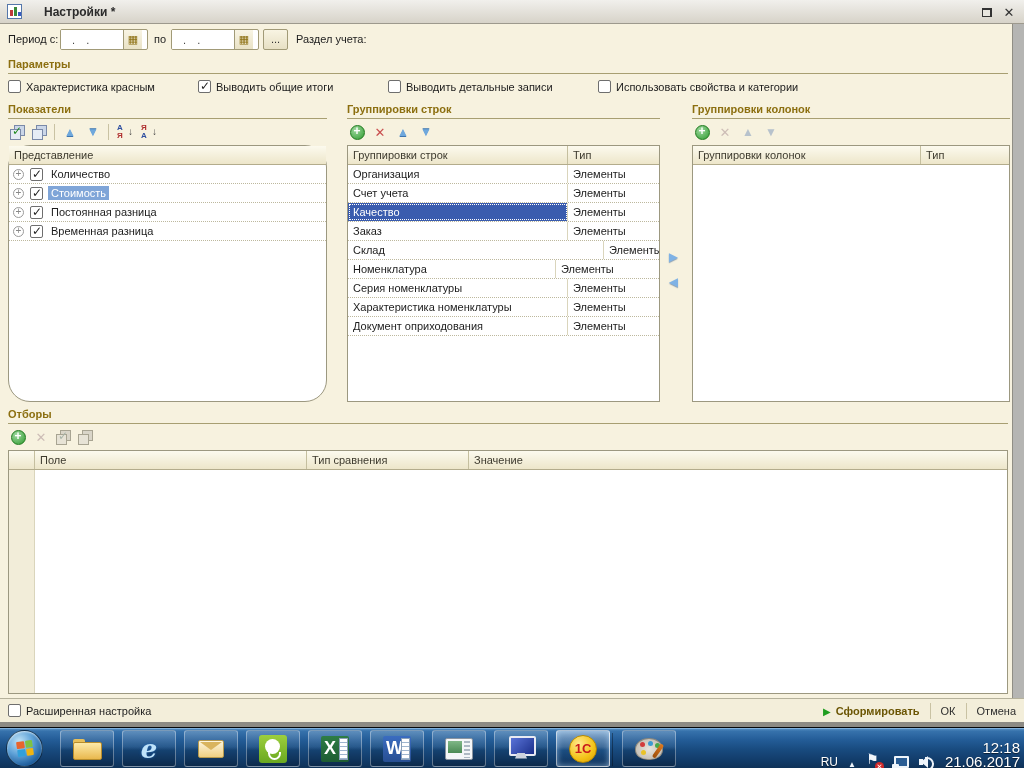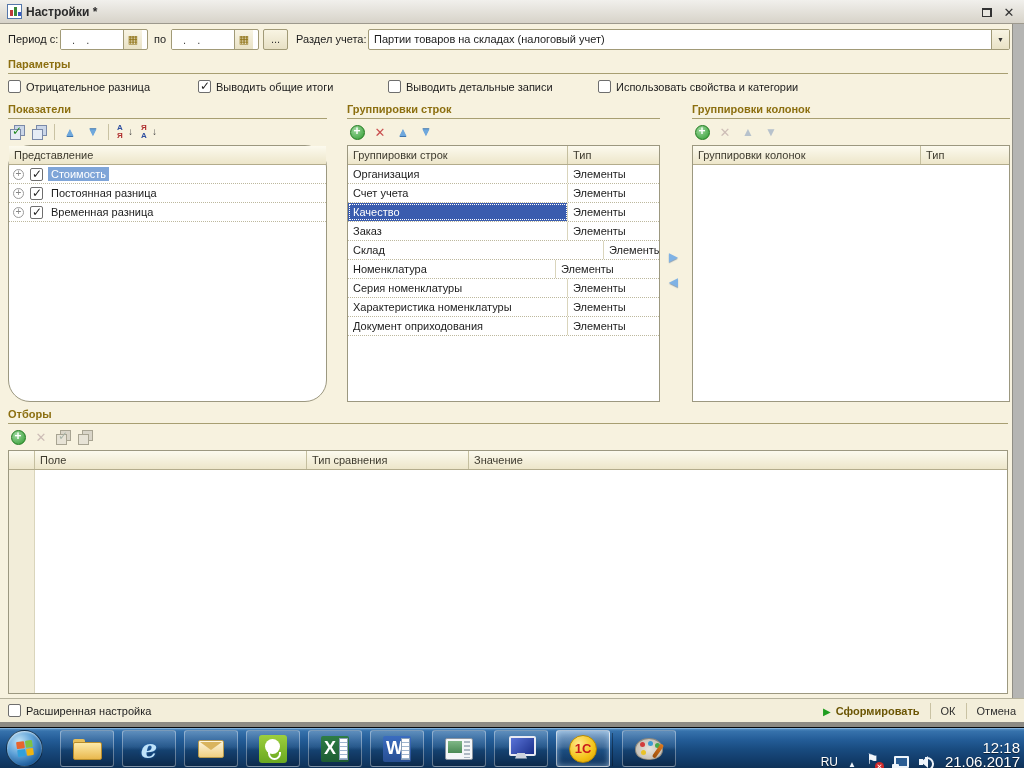--- a/index.html
+++ b/index.html
@@ -9,21 +9,21 @@
 
   
   .titlebar { position:absolute; left:0; top:0; width:1024px; height:24px;
     background:linear-gradient(#F1F0EC,#D7D3C9); border-bottom:1px solid #9d998d;
     display:flex; align-items:center; }
   .app-ico { position:relative; width:15px; height:15px; margin-left:7px; background:#fff; border:1px solid #5577AA; }
   .app-ico i { position:absolute; bottom:2px; width:3px; }
   .app-ico i:nth-child(1){ left:2px; height:6px; background:#c03a3a; }
   .app-ico i:nth-child(2){ left:6px; height:9px; background:#3a8a3a; }
   .app-ico i:nth-child(3){ left:10px; height:4px; background:#3a5ac0; }
-  .title-text { margin-left:4px; font-weight:bold; font-size:12px; color:#2b2b2b; }
+  .title-text { margin-left:22px; font-weight:bold; font-size:12px; color:#2b2b2b; }
   .win-btn { position:absolute; top:4px; width:18px; height:16px; display:flex; align-items:center; justify-content:center; color:#333; cursor:default; }
   .restore-glyph { position:relative; width:10px; height:9px; }
   .restore-glyph::before { content:""; position:absolute; right:0; top:0; width:7px; height:6px; border:1px solid #333; border-top-width:2px; }
   .restore-glyph::after { content:""; position:absolute; left:0; bottom:0; width:7px; height:6px; border:1px solid #333; border-top-width:2px; background:#e8e6df; }
   .close-glyph::before { content:"✕"; font-size:13px; font-weight:bold; }
 
   
   .lbl { color:#1c1c1c; }
   .fld { display:inline-flex; height:21px; border:1px solid #a19a77; border-radius:2px; background:#fff; overflow:hidden; }
   .fld input { border:0; outline:0; padding:0 4px; font:11px "Liberation Sans",sans-serif; color:#444; width:62px; letter-spacing:4px; background:#fff; }
@@ -193,31 +193,27 @@
     <input readonly="" value=" . ." style="">
     <span class="cal"></span>
   </span>
   <span class="pos lbl" style="left:154px; top:33px;">по</span>
   <span class="pos fld" style="left:171px; top:29px; width:88px;">
     <input readonly="" value=" . ." style="">
     <span class="cal"></span>
   </span>
   <span class="pos btn-more" style="left:263px; top:29px;">...</span>
   <span class="pos lbl" style="left:296px; top:33px;">Раздел учета:</span>
-  <span class="pos combo" style="left:368px; top:29px; width:642px;">
-    <span class="val">Партии товаров на складах (налоговый учет)</span>
-    <span class="drop"></span>
-  </span>
 
   <div class="sec-head" style="left:8px; top:58px; width:1000px;">
     <span>Параметры</span>
   </div>
   <div class="cbrow" style="left:8px; top:80px;">
     <span class="cb"></span>
-    <span class="cb-label">Отрицательное разница</span>
+    <span class="cb-label">Характеристика красным</span>
   </div>
   <div class="cbrow" style="left:198px; top:80px;">
     <span class="cb checked"></span>
     <span class="cb-label">Выводить общие итоги</span>
   </div>
   <div class="cbrow" style="left:388px; top:80px;">
     <span class="cb"></span>
     <span class="cb-label">Выводить детальные записи</span>
   </div>
   <div class="cbrow" style="left:598px; top:80px;">
@@ -246,20 +242,25 @@
         <b class="bl">А</b>
       </span>
   </div>
   <div class="tbl" style="left:8px; top:145px; width:319px; height:257px;border-radius:22px;">
     <div class="thead">
       <div class="th" style="flex:1;">Представление</div>
     </div>
     <div class="tree-row">
       <span class="expand"></span>
       <span class="cb checked"></span>
+      <span class="tree-lbl">Количество</span>
+    </div>
+    <div class="tree-row">
+      <span class="expand"></span>
+      <span class="cb checked"></span>
       <span class="tree-lbl hl">Стоимость</span>
     </div>
     <div class="tree-row">
       <span class="expand"></span>
       <span class="cb checked"></span>
       <span class="tree-lbl">Постоянная разница</span>
     </div>
     <div class="tree-row">
       <span class="expand"></span>
       <span class="cb checked"></span>

